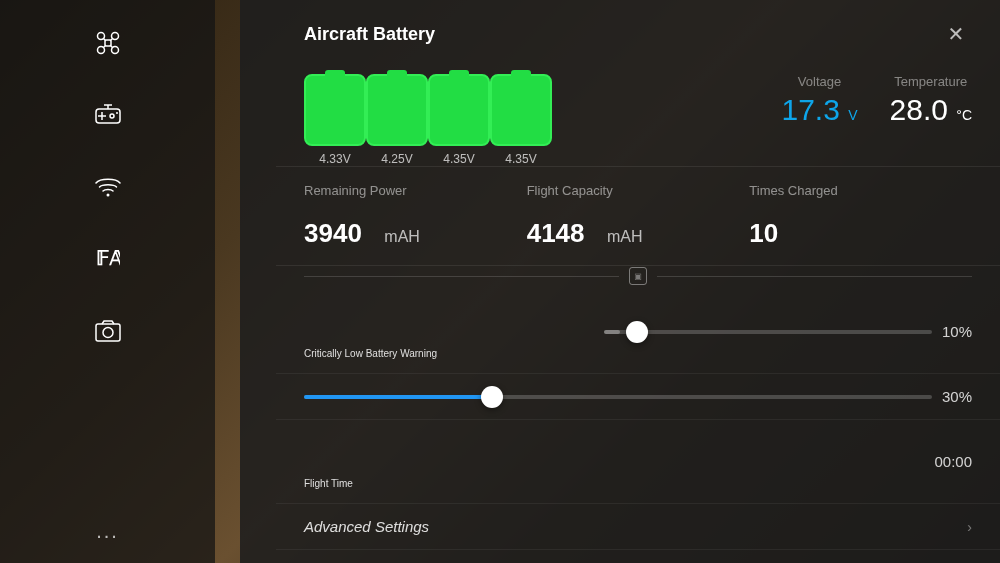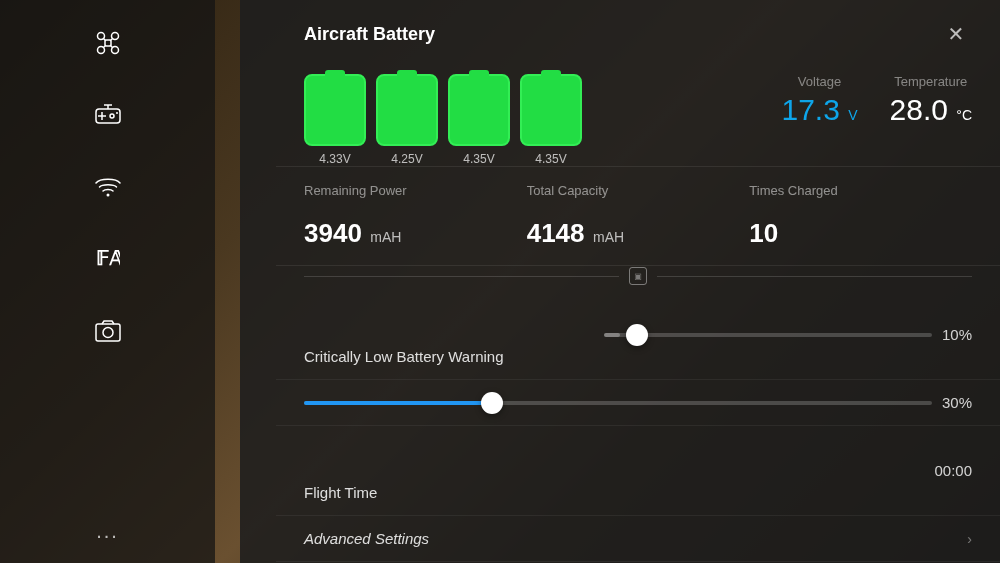--- a/index.html
+++ b/index.html
@@ -155,24 +155,24 @@
       color: rgba(255,255,255,0.5);
     }
 
     .stat-value {
       font-size: 26px;
       font-weight: 600;
       color: #fff;
     }
 
     .stat-unit {
-      font-size: 14px;
+      font-size: 16px;
       font-weight: 400;
       color: rgba(255,255,255,0.7);
-      margin-left: 4px;
+      margin-left: 18px;
     }
 
     
     .divider-row {
       display: flex;
       align-items: center;
       padding: 0 28px;
       position: relative;
       height: 20px;
       margin-bottom: 4px;
@@ -200,21 +200,21 @@
     
     .setting-row {
       display: flex;
       align-items: center;
       padding: 14px 28px;
       border-bottom: 1px solid rgba(255,255,255,0.06);
     }
 
     .setting-label {
       flex: 0 0 300px;
-      font-size: 15px;
+      font-size: 10px;
       color: rgba(255,255,255,0.85);
       margin-top: 44px;
     }
 
     .setting-control {
       flex: 1;
       display: flex;
       align-items: center;
       gap: 12px;
     }
@@ -287,21 +287,21 @@
 
     
     .top-section {
       display: flex;
       padding: 12px 28px 0 28px;
       align-items: flex-start;
     }
 
     .cells-left {
       display: flex;
-      gap: 10px;
+      gap: 0;
       align-items: flex-end;
     }
 
     .right-stats {
       margin-left: auto;
       display: flex;
       gap: 32px;
     }
 
     .volt-col, .temp-col {
@@ -455,21 +455,21 @@
 
   <div class="stats-row">
     <div class="stat-item">
       <span class="stat-label">Remaining Power</span>
       <div>
         <span class="stat-value">3940</span>
         <span class="stat-unit">mAH</span>
       </div>
     </div>
     <div class="stat-item">
-      <span class="stat-label">Total Capacity</span>
+      <span class="stat-label">Flight Capacity</span>
       <div>
         <span class="stat-value">4148</span>
         <span class="stat-unit">mAH</span>
       </div>
     </div>
     <div class="stat-item">
       <span class="stat-label">Times Charged</span>
       <div>
         <span class="stat-value">10</span>
       </div>

